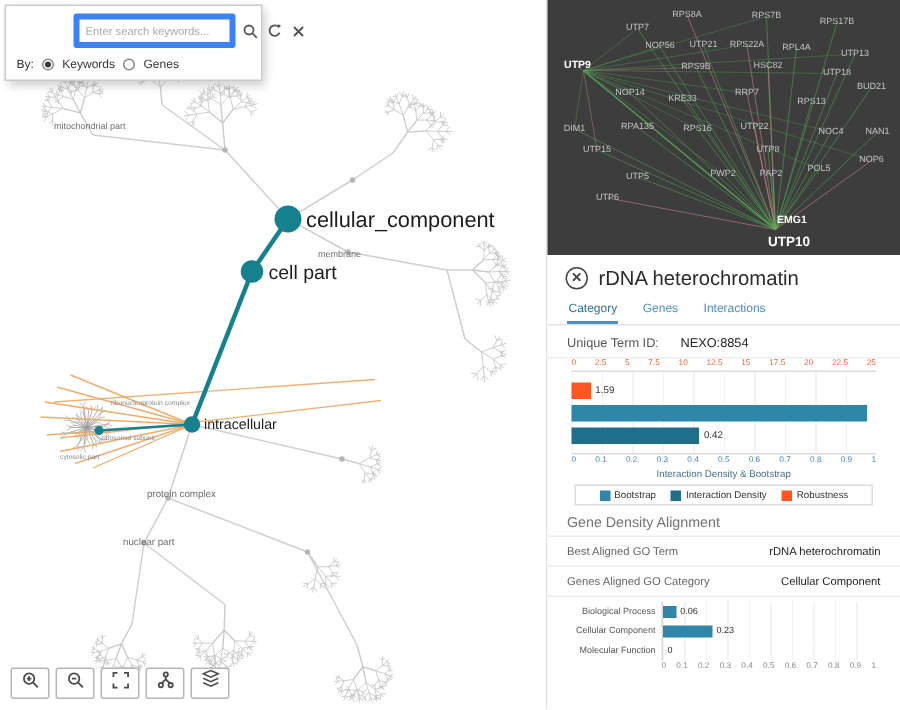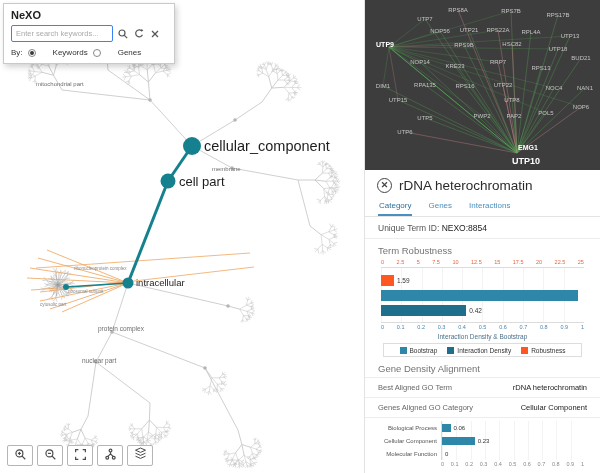--- a/index.html
+++ b/index.html
@@ -7,25 +7,25 @@
          font-family:"Liberation Sans",sans-serif;-webkit-font-smoothing:antialiased;}
 
   
   .left-viz{position:absolute;left:0;top:0;width:365px;height:473px;background:#fff;border-right:1px solid #e2e2e2;box-sizing:border-box;}
   #tree-svg{position:absolute;left:0;top:0;}
 
   .search-card{position:absolute;left:3px;top:3px;width:172px;background:#fff;border:1px solid #c9c9c9;
                box-shadow:2px 3px 6px rgba(0,0,0,.18);padding:5px 7px 6px;z-index:5;box-sizing:border-box;}
   .app-title{font-size:11px;font-weight:bold;color:#222;margin-bottom:4px;}
   .search-row{display:flex;align-items:center;}
-  .search-input{width:92px;border:1px solid #3b82f6;border-radius:2px;font-size:7.5px;padding:3px 4px;color:#444;font-family:inherit;outline:none;}
+  .search-input{width:92px;border:4px solid #3b82f6;border-radius:2px;font-size:7.5px;padding:3px 4px;color:#444;font-family:inherit;outline:none;margin-left:38px;}
   .search-input::placeholder{color:#aaa;}
   .icon-btn{margin-left:4px;display:inline-flex;cursor:pointer;}
   .radio-row{display:flex;align-items:center;margin-top:6px;font-size:8px;color:#333;gap:5px;}
-  .radio-row label{display:inline-flex;align-items:center;gap:17px;cursor:pointer;}
+  .radio-row label{display:inline-flex;align-items:center;gap:6px;cursor:pointer;}
   .radio{width:8px;height:8px;border:1px solid #888;border-radius:50%;display:inline-block;position:relative;background:#fff;box-sizing:border-box;}
   .radio.checked::after{content:"";position:absolute;left:1px;top:1px;width:4px;height:4px;border-radius:50%;background:#3a3a3a;}
 
   .toolbar{position:absolute;left:7px;bottom:7px;display:flex;gap:4px;z-index:5;}
   .tool-btn{width:26px;height:21px;background:#fff;border:1px solid #b5b5b5;border-radius:2px;display:flex;align-items:center;justify-content:center;cursor:pointer;box-sizing:border-box;}
 
   
   .network-panel{position:absolute;left:365px;top:0;width:235px;height:170px;background:#3d3d3d;overflow:hidden;}
   #net-svg{position:absolute;left:0;top:0;}
   .net-label{position:absolute;transform:translate(-50%,-50%);font-size:6px;color:#c3c3c3;white-space:nowrap;z-index:2;cursor:pointer;}
@@ -35,21 +35,21 @@
   
   .details-panel{position:absolute;left:365px;top:170px;width:235px;height:303px;background:#fff;overflow:hidden;box-sizing:border-box;}
   .detail-header{display:flex;align-items:center;gap:7px;padding:8px 12px 4px;}
   .close-icon{width:15px;height:15px;border:1.5px solid #444;border-radius:50%;color:#444;display:flex;align-items:center;justify-content:center;
               font-size:9px;font-weight:bold;box-sizing:border-box;cursor:pointer;flex:none;line-height:1;}
   .detail-title{font-size:13.5px;color:#2b2b2b;}
   .tabs{display:flex;gap:15px;padding:1px 13px 0;border-bottom:1px solid #e3e3e3;}
   .tab{font-size:8px;color:#4b8fbe;padding:3px 1px 4px;cursor:pointer;}
   .tab.active{color:#2e6f99;border-bottom:2px solid #4b8fbe;}
   .term-id{font-size:8.5px;color:#555;padding:6px 13px 5px;border-bottom:1px solid #ededed;}
-  .term-id .v{color:#222;}
+  .term-id .v{color:#222;margin-left:12px;}
   .section-label{font-size:9.5px;color:#737373;padding:6px 13px 3px;}
 
   .rb-chart{padding:0 16px;}
   .axis-row{display:flex;justify-content:space-between;font-size:5.5px;line-height:1.3;}
   .axis-top{color:#e8643c;margin-bottom:1px;}
   .axis-bottom{color:#4a86ad;margin-top:1px;}
   .rb-bars{border-top:1px solid #dcdcdc;border-bottom:1px solid #dcdcdc;padding:4px 0;
            background:repeating-linear-gradient(to right,#f3f3f3 0 1px,transparent 1px 20.3px);}
   .rb-row{height:14px;display:flex;align-items:center;margin:1px 0;}
   .rb-bar{height:11px;flex:none;}
@@ -1234,21 +1234,20 @@
           <text x="212" y="171" font-size="6" fill="#6e6e6e">membrane</text>
           <text x="98" y="331" font-size="6.5" fill="#6e6e6e">protein complex</text>
           <text x="82" y="363" font-size="6.5" fill="#6e6e6e">nuclear part</text>
           <text x="74" y="270" font-size="4.5" fill="#888">ribonucleoprotein complex</text>
           <text x="68" y="293" font-size="4.5" fill="#888">ribosomal subunit</text>
           <text x="40" y="306" font-size="4.5" fill="#888">cytosolic part</text>
         </g>
       </svg>
 
     <div class="search-card">
-      <div class="app-title">NeXO</div>
       <div class="search-row">
         <input class="search-input" type="text" placeholder="Enter search keywords..." style="">
         <span class="icon-btn">
           <svg width="12" height="12" viewBox="0 0 12 12" fill="none" stroke="#555" stroke-width="1.2">
             <circle cx="5" cy="5" r="3"></circle>
               <line x1="7.3" y1="7.3" x2="10.2" y2="10.2"></line>
           </svg>
         </span>
         <span class="icon-btn">
           <svg width="12" height="12" viewBox="0 0 12 12" fill="none" stroke="#555" stroke-width="1.2">
@@ -1425,21 +1424,20 @@
       <span class="tab active">Category</span>
       <span class="tab">Genes</span>
       <span class="tab">Interactions</span>
     </div>
 
     <div class="term-id">
       <span>Unique Term ID:</span>
       <span class="v">NEXO:8854</span>
     </div>
 
-    <div class="section-label">Term Robustness</div>
 
     <div class="rb-chart">
       <div class="axis-row axis-top">
           <span>0</span>
           <span>2.5</span>
           <span>5</span>
           <span>7.5</span>
           <span>10</span>
           <span>12.5</span>
           <span>15</span>

